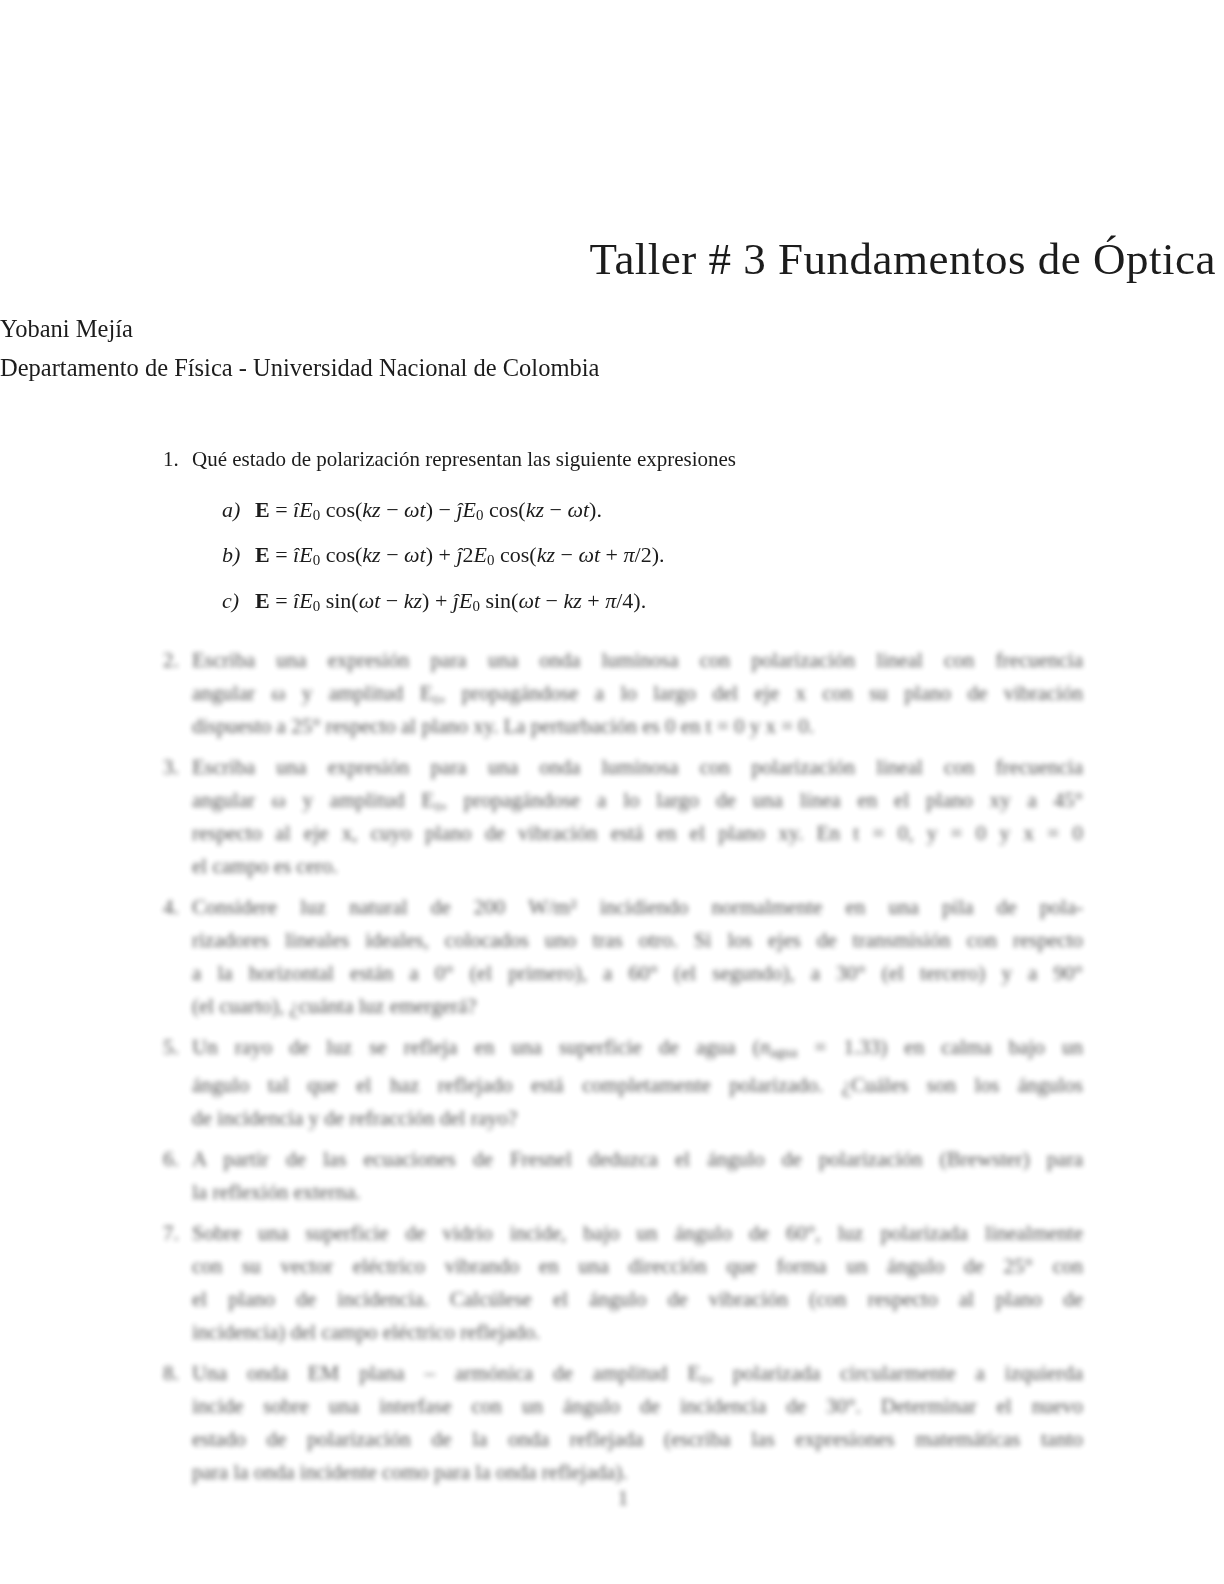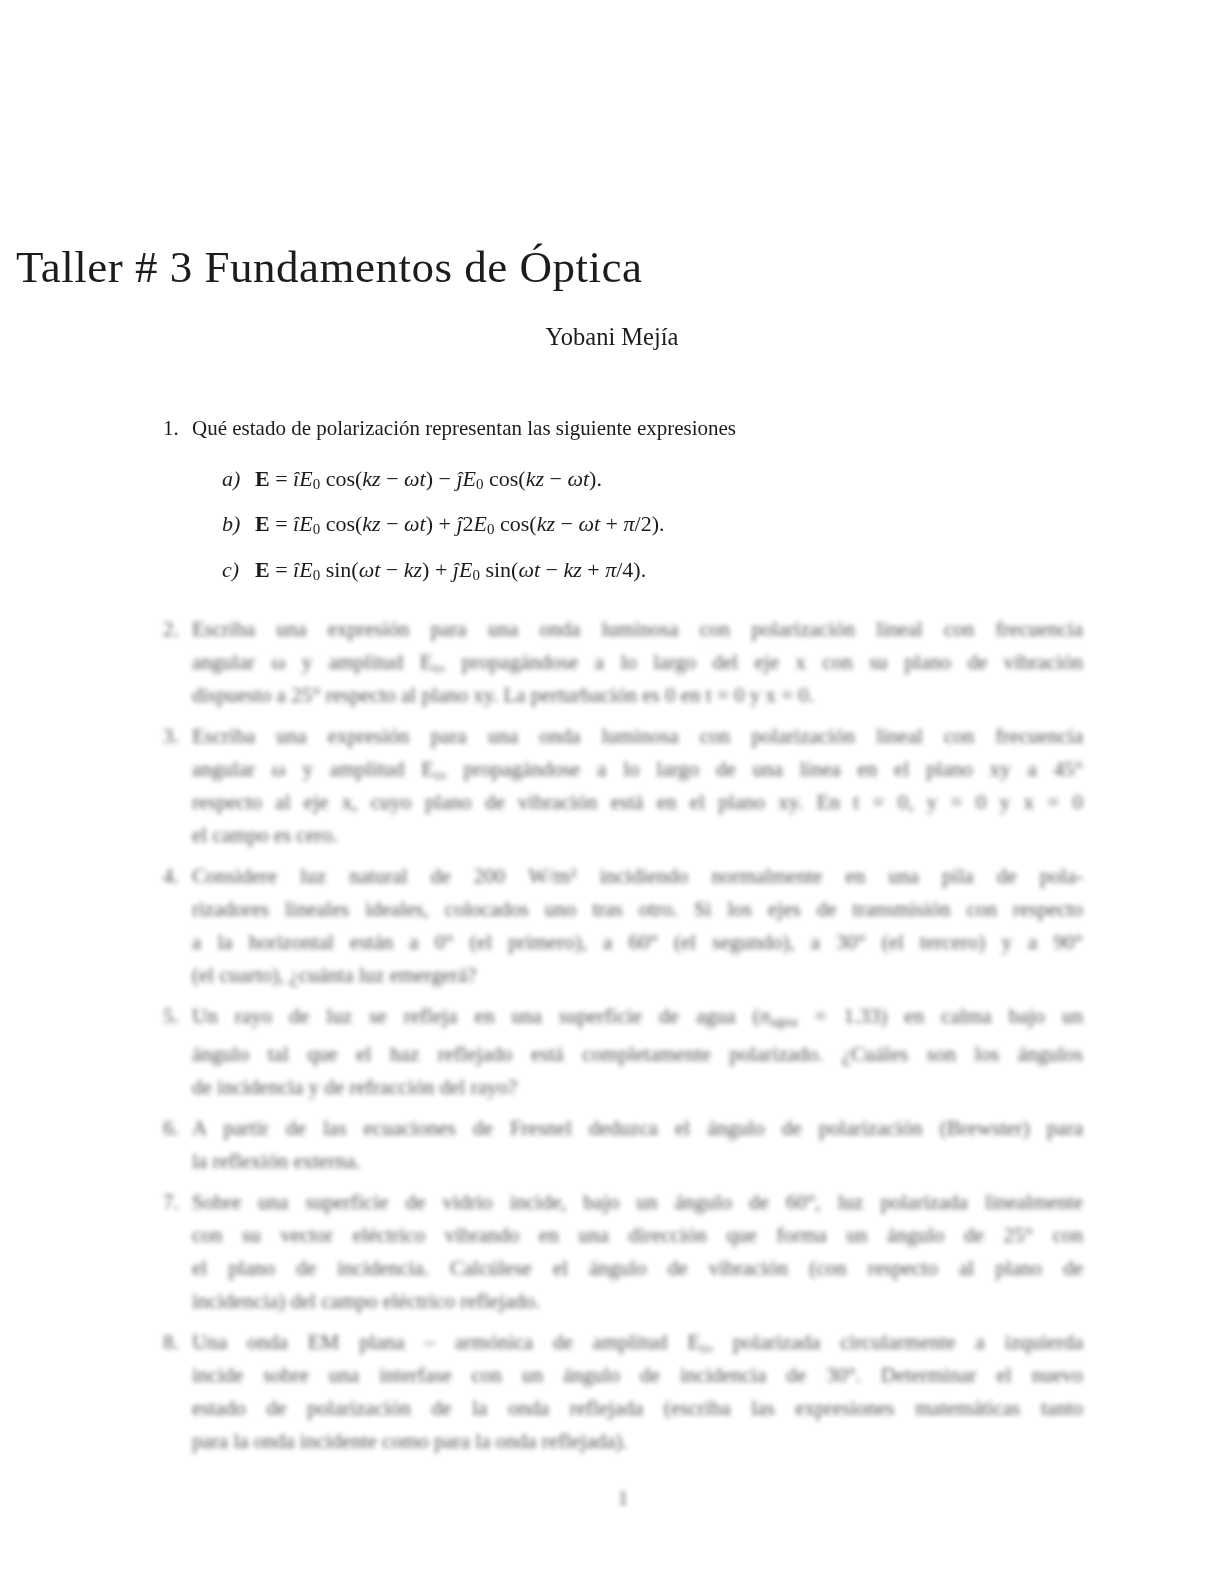--- a/index.html
+++ b/index.html
@@ -11,31 +11,31 @@
   .page {
     position: relative;
     width: 1224px;
     height: 1584px;
     background: #ffffff;
     overflow: hidden;
     font-family: "Liberation Serif", "DejaVu Serif", serif;
     color: #1c1c1c;
   }
   .doc-title {
-    margin: 16px;
+    margin: 8px;
     padding-top: 225px;
     font-size: 45px;
     line-height: 52px;
     font-weight: 400;
-    text-align: left;
+    text-align: right;
     letter-spacing: 0.5px;
   }
   .byline {
     margin-top: 24px;
-    text-align: center;
+    text-align: left;
     font-size: 24.5px;
     line-height: 39px;
   }
   .problems {
     margin: 56px 141px 0 163px; 
   }
   .problem {
     display: flex;
     margin-bottom: 8px;
     font-size: 21px;
@@ -94,20 +94,21 @@
 </style>
 </head>
 <body>
 
 <div class="page">
 
   <h1 class="doc-title">Taller # 3 Fundamentos de Óptica</h1>
 
   <div class="byline">
     <div>Yobani Mejía</div>
+    <div>Departamento de Física - Universidad Nacional de Colombia</div>
   </div>
 
   <div class="problems">
 
     <div class="problem">
       <div class="pnum">1.</div>
       <div class="ptext">
         <div class="jl-last">Qué estado de polarización representan las siguiente expresiones</div>
         <div class="subitems">
           <div class="subitem">

